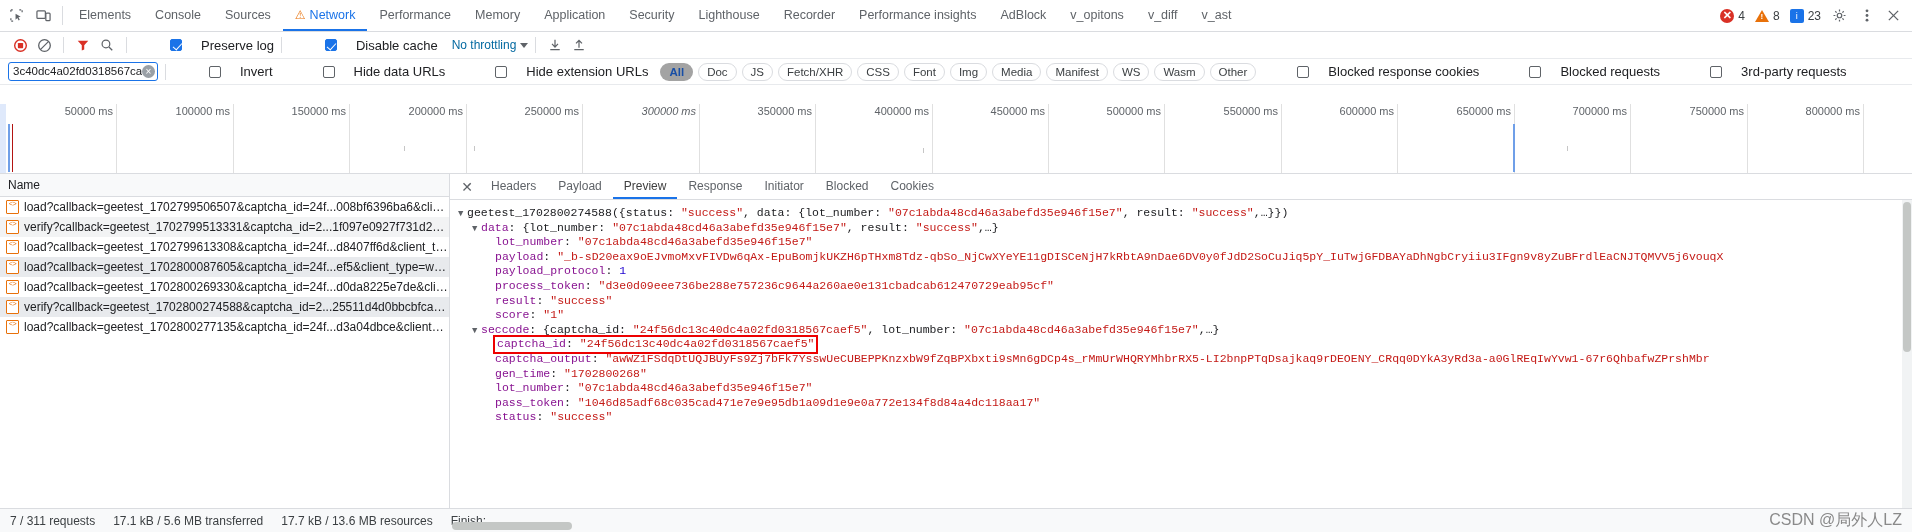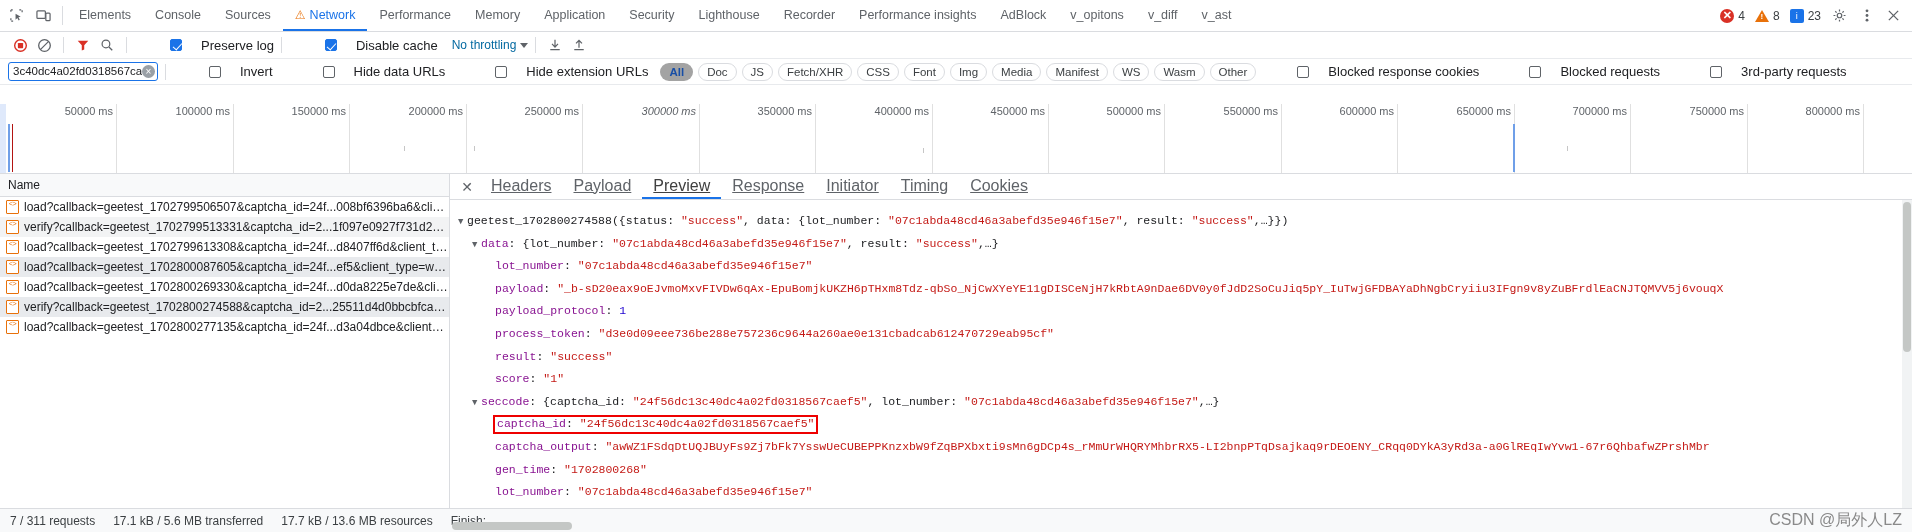--- a/index.html
+++ b/index.html
@@ -140,30 +140,30 @@
   .detail { flex: 1; display: flex; flex-direction: column; min-width: 0; background: #fff; }
   .dtabs {
     height: 26px; min-height: 26px; display: flex; align-items: stretch;
     border-bottom: 1px solid #dadce0; background: #fff; padding-left: 4px;
   }
   .closebtn {
     width: 26px; display: flex; align-items: center; justify-content: center;
     color: #5f6368; font-size: 14px; cursor: pointer;
   }
   .dtab {
-    display: flex; align-items: center; padding: 0 11px; font-size: 16px; color: #5f6368;
-    cursor: pointer; border-bottom: 2px solid transparent; white-space: nowrap; text-decoration: underline;
+    display: flex; align-items: center; padding: 0 11px; font-size: 12px; color: #5f6368;
+    cursor: pointer; border-bottom: 2px solid transparent; white-space: nowrap;
   }
   .dtab.active { color: #404040; border-bottom-color: #1a73e8; }
   .preview {
     flex: 1; overflow: hidden; position: relative;
     font-family: "Liberation Mono", monospace; font-size: 11.5px;
     padding: 6px 0 0 8px; line-height: 14.6px; background: #fff;
   }
-  .jline { white-space: nowrap; position: relative; height: 14.6px; margin-top: 8px; }
+  .jline { white-space: nowrap; position: relative; height: 14.6px; }
   .tw { display: inline-block; width: 9px; color: #5f6368; font-size: 9px; }
   .k { color: #881391; }
   .s { color: #c41a16; }
   .n { color: #1c00cf; }
   .p { color: #202124; }
   .vscroll {
     position: absolute; right: 0; top: 0; bottom: 0; width: 10px; background: #f1f3f4;
   }
   .vthumb { position: absolute; top: 2px; right: 1px; width: 8px; height: 150px; background: #c4c7c5; border-radius: 4px; }
 
@@ -483,39 +483,40 @@
 
     <div class="detail">
       <div class="dtabs">
         <div class="closebtn">✕</div>
         <div id="detail-tabs" style="display:flex;">
             <div class="dtab">Headers</div>
             <div class="dtab">Payload</div>
             <div class="dtab active">Preview</div>
             <div class="dtab">Response</div>
             <div class="dtab">Initiator</div>
-            <div class="dtab">Timing</div>
+            <div class="dtab">Blocked</div>
             <div class="dtab">Cookies</div>
           </div>
       </div>
       <div class="preview">
         <div id="preview-lines">
             <div class="jline" style="padding-left: 0px;"><span class="tw">▼</span><span><span class="p">geetest_1702800274588({status: </span><span class="s">"success"</span><span class="p">, data: {lot_number: </span><span class="s">"07c1abda48cd46a3abefd35e946f15e7"</span><span class="p">, result: </span><span class="s">"success"</span><span class="p">,…}})</span></span></div>
             <div class="jline" style="padding-left: 14px;"><span class="tw">▼</span><span><span class="k">data</span><span class="p">: {lot_number: </span><span class="s">"07c1abda48cd46a3abefd35e946f15e7"</span><span class="p">, result: </span><span class="s">"success"</span><span class="p">,…}</span></span></div>
             <div class="jline" style="padding-left: 28px;"><span class="tw"></span><span><span class="k">lot_number</span><span class="p">: </span><span class="s">"07c1abda48cd46a3abefd35e946f15e7"</span></span></div>
             <div class="jline" style="padding-left: 28px;"><span class="tw"></span><span><span class="k">payload</span><span class="p">: </span><span class="s">"_b-sD20eax9oEJvmoMxvFIVDw6qAx-EpuBomjkUKZH6pTHxm8Tdz-qbSo_NjCwXYeYE11gDISCeNjH7kRbtA9nDae6DV0y0fJdD2SoCuJiq5pY_IuTwjGFDBAYaDhNgbCryiiu3IFgn9v8yZuBFrdlEaCNJTQMVV5j6vouqX</span></span></div>
             <div class="jline" style="padding-left: 28px;"><span class="tw"></span><span><span class="k">payload_protocol</span><span class="p">: </span><span class="n">1</span></span></div>
             <div class="jline" style="padding-left: 28px;"><span class="tw"></span><span><span class="k">process_token</span><span class="p">: </span><span class="s">"d3e0d09eee736be288e757236c9644a260ae0e131cbadcab612470729eab95cf"</span></span></div>
             <div class="jline" style="padding-left: 28px;"><span class="tw"></span><span><span class="k">result</span><span class="p">: </span><span class="s">"success"</span></span></div>
             <div class="jline" style="padding-left: 28px;"><span class="tw"></span><span><span class="k">score</span><span class="p">: </span><span class="s">"1"</span></span></div>
             <div class="jline" style="padding-left: 14px;"><span class="tw">▼</span><span><span class="k">seccode</span><span class="p">: {captcha_id: </span><span class="s">"24f56dc13c40dc4a02fd0318567caef5"</span><span class="p">, lot_number: </span><span class="s">"07c1abda48cd46a3abefd35e946f15e7"</span><span class="p">,…}</span></span></div>
             <div class="jline" style="padding-left: 28px;"><span class="tw"></span><span style="outline: rgb(238, 0, 0) solid 2px; display: inline-block; padding: 0px 2px;"><span class="k">captcha_id</span><span class="p">: </span><span class="s">"24f56dc13c40dc4a02fd0318567caef5"</span></span></div>
             <div class="jline" style="padding-left: 28px;"><span class="tw"></span><span><span class="k">captcha_output</span><span class="p">: </span><span class="s">"awWZ1FSdqDtUQJBUyFs9Zj7bFk7YsswUeCUBEPPKnzxbW9fZqBPXbxti9sMn6gDCp4s_rMmUrWHQRYMhbrRX5-LI2bnpPTqDsajkaq9rDEOENY_CRqq0DYkA3yRd3a-a0GlREqIwYvw1-67r6QhbafwZPrshMbr</span></span></div>
             <div class="jline" style="padding-left: 28px;"><span class="tw"></span><span><span class="k">gen_time</span><span class="p">: </span><span class="s">"1702800268"</span></span></div>
             <div class="jline" style="padding-left: 28px;"><span class="tw"></span><span><span class="k">lot_number</span><span class="p">: </span><span class="s">"07c1abda48cd46a3abefd35e946f15e7"</span></span></div>
+            <div class="jline" style="padding-left: 28px;"><span class="tw"></span><span><span class="k">pass_token</span><span class="p">: </span><span class="s">"1046d85adf68c035cad471e7e9e95db1a09d1e9e0a772e134f8d84a4dc118aa17"</span></span></div>
             <div class="jline" style="padding-left: 28px;"><span class="tw"></span><span><span class="k">status</span><span class="p">: </span><span class="s">"success"</span></span></div>
           </div>
         <div class="vscroll">
           <div class="vthumb"></div>
         </div>
       </div>
     </div>
   </div>
 
   <div class="statusbar">

